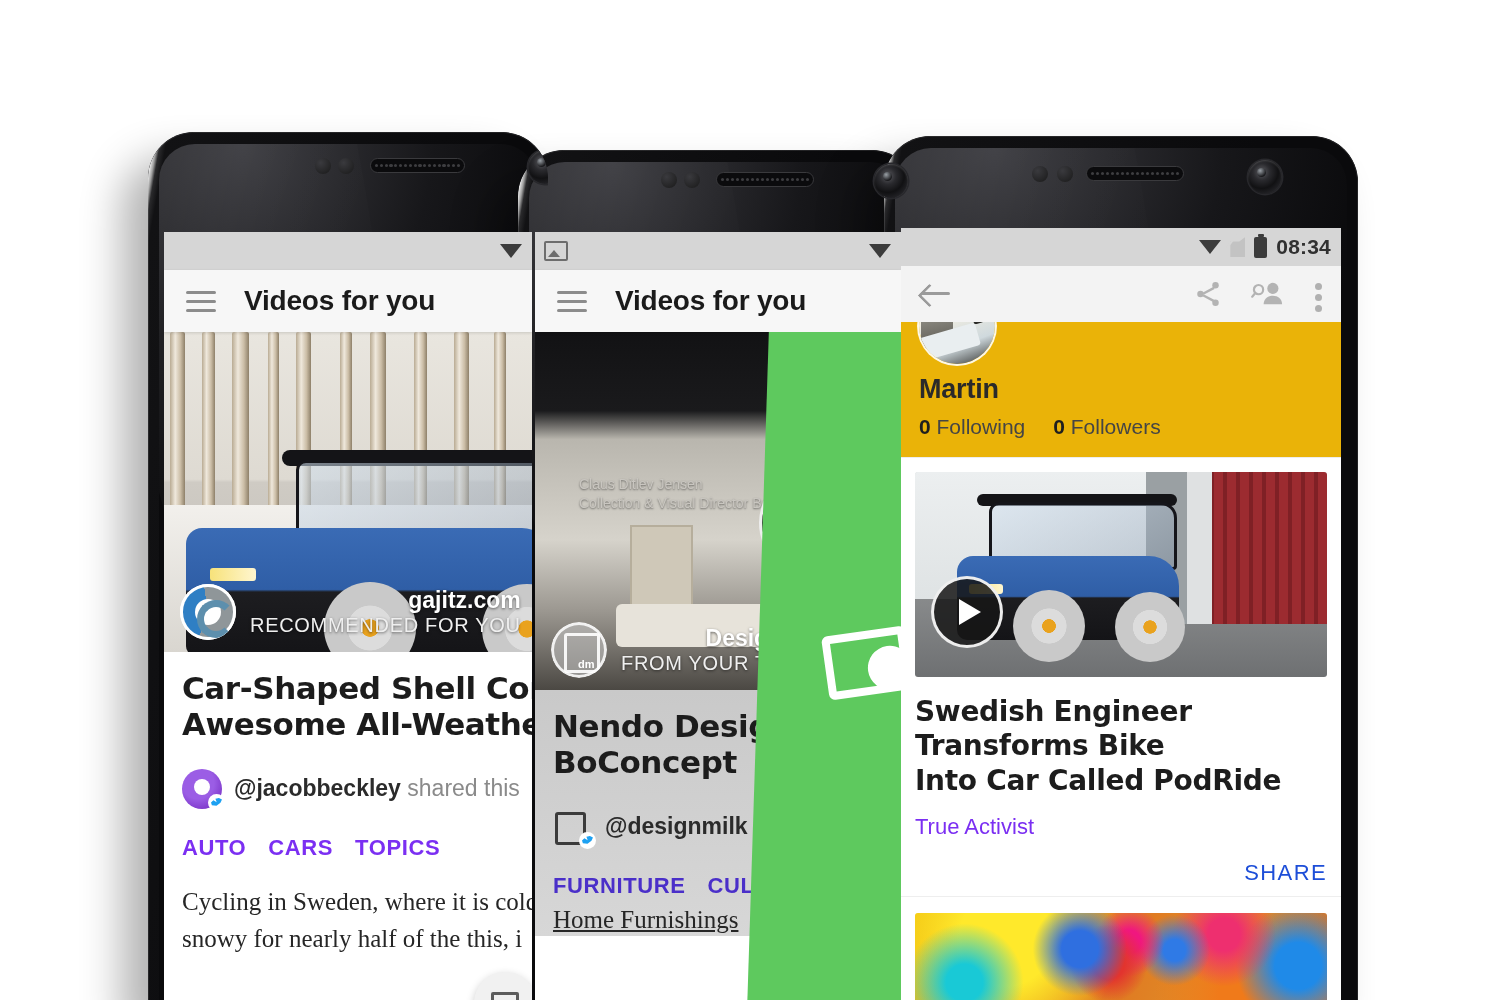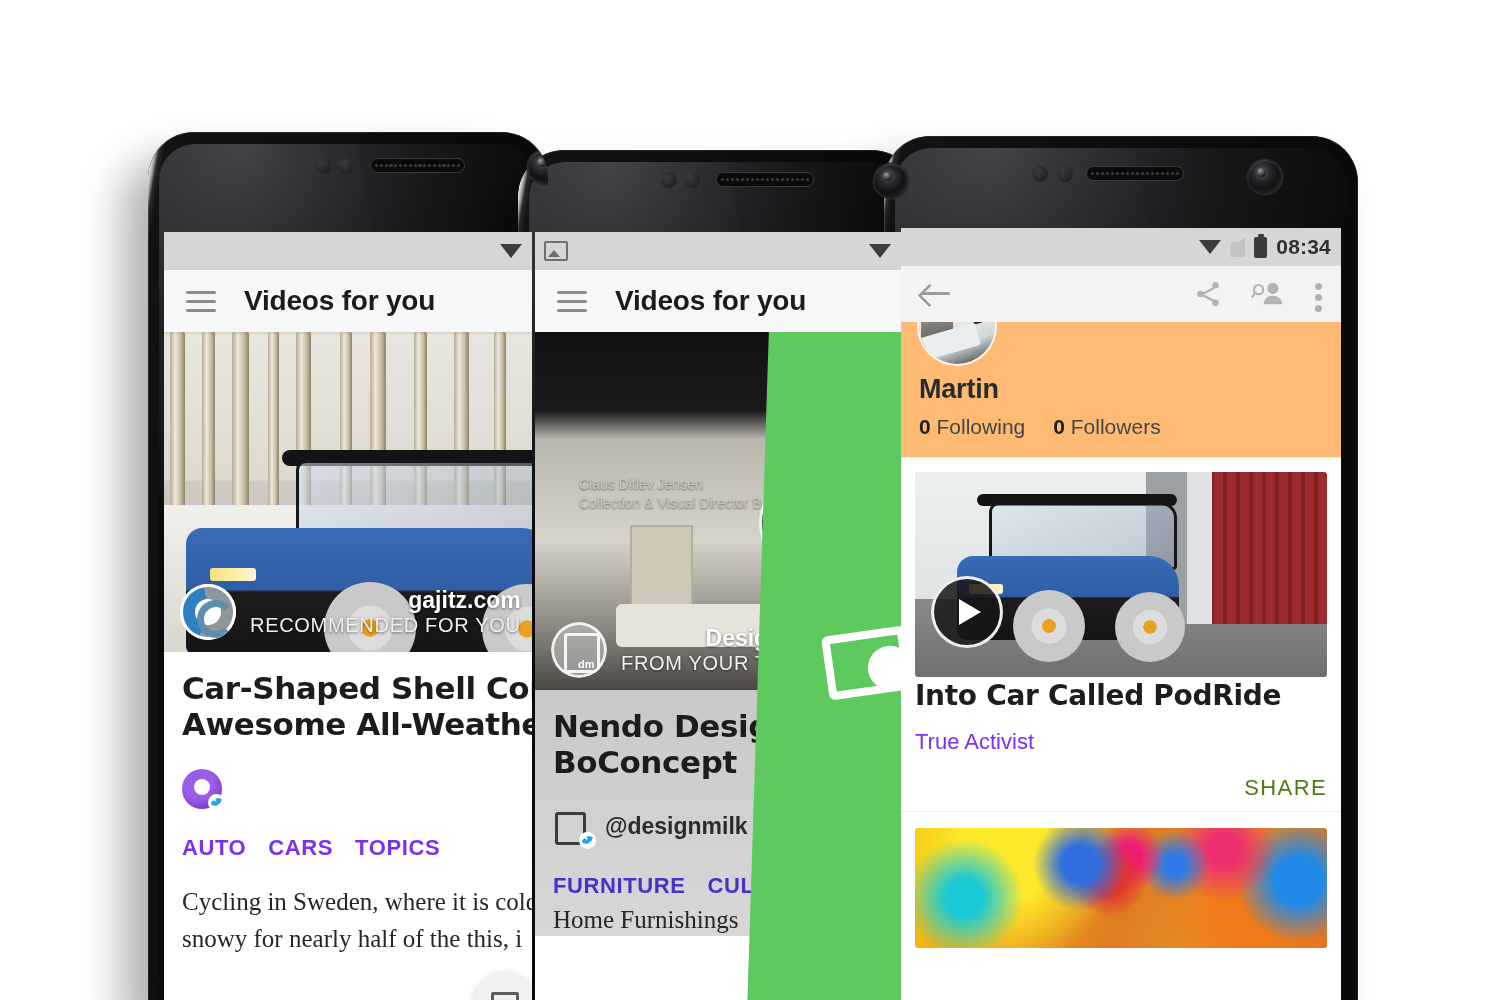--- a/index.html
+++ b/index.html
@@ -138,21 +138,21 @@
   }
   .p3-actions{display:flex;align-items:center;gap:28px;}
   .icn{width:30px;height:30px;position:relative;display:block;}
   .back-arrow{width:32px;height:26px;position:relative;}
   .back-arrow:before{content:"";position:absolute;left:2px;top:11px;width:29px;height:3px;background:#9b9b9b;border-radius:2px;}
   .back-arrow:after{content:"";position:absolute;left:2px;top:6px;width:14px;height:14px;
     border-left:3px solid #9b9b9b;border-bottom:3px solid #9b9b9b;transform:rotate(45deg);border-radius:2px;}
   .dot3{width:7px;height:7px;border-radius:50%;background:#b0b0b0;margin:4px auto;}
 
   .p3-headbg{position:absolute;left:0;right:0;top:0;height:100px;background:#f3f3f3;z-index:1;}
-  .p3-profile{position:relative;z-index:2;background:#fdba74;padding:0 18px 18px 18px;}
+  .p3-profile{position:relative;z-index:2;background:#eab308;padding:0 18px 18px 18px;}
   .p3-avatar{
     width:76px;height:76px;border-radius:50%;position:relative;overflow:hidden;margin-top:-34px;
     background:linear-gradient(160deg,#dff2f3 0%,#f3efe2 35%,#cfd9dd 70%,#2a2a28 100%);
     box-shadow:0 0 0 2px rgba(255,255,255,.9);
   }
   .p3-avatar .sk-ramp{position:absolute;left:-6%;bottom:14%;width:86%;height:30%;background:#e9eef0;
     transform:rotate(-16deg);border-radius:3px;}
   .p3-avatar .sk-bldg{position:absolute;left:2%;bottom:24%;width:42%;height:42%;
     background:linear-gradient(180deg,#8f8d84,#5e5c55);transform:skewY(-12deg);}
   .p3-avatar .sk-person{position:absolute;right:12%;top:12%;width:30%;height:36%;
@@ -164,21 +164,21 @@
     position:absolute;right:18px;bottom:28px;border:1px solid #dcdcdc;border-radius:3px;background:#fff;
     padding:14px 22px;font-size:24px;color:#5e5e5e;font-family:inherit;
   }
   .p3-divider{height:1px;background:#ededed;}
 
   .p3-card{padding:14px 14px 0 14px;box-sizing:border-box;}
   .p3-thumb{position:relative;width:100%;height:205px;border-radius:3px;overflow:hidden;}
   .p3-title{font-size:28px;line-height:1.2;font-weight:700;color:#1d1d1d;margin-top:18px;letter-spacing:-.3px;
     font-family:"DejaVu Sans","Liberation Sans",sans-serif;}
   .p3-source{font-size:22px;color:#7b2ff2;margin-top:16px;}
-  .p3-share{text-align:right;font-size:22px;color:#4d7c0f;letter-spacing:1.4px;font-weight:500;margin-top:20px;padding-bottom:10px;}
+  .p3-share{text-align:right;font-size:22px;color:#1d4ed8;letter-spacing:1.4px;font-weight:500;margin-top:20px;padding-bottom:10px;}
   .p3-card-div{height:1px;background:#eee;}
   .p3-thumb2{margin:16px 14px 0 14px;height:120px;border-radius:3px;overflow:hidden;position:relative;}
 
   
   .img-podride{position:absolute;inset:0;background:
     linear-gradient(180deg,#e9e6df 0%,#dedad2 46%,#cfcbc4 47%,#bdbab5 100%);}
   .birch{position:absolute;top:0;width:16px;height:66%;
     background:linear-gradient(90deg,#b9ab93,#efe8dc 35%,#cbbda6 70%,#8e8069);border-radius:2px;}
   .snowbank{position:absolute;left:0;right:0;bottom:0;height:46%;
     background:linear-gradient(180deg,#f2f0ec,#d9d6d0);}
@@ -346,20 +346,21 @@
         <div class="headline">Car-Shaped Shell Conc</div>
         <div class="headline">Awesome All-Weather B</div>
 
         <div class="sharedby">
           <div class="av">
             <div class="avtwitter"></div>
             <div class="tw">
                 <i></i>
               </div>
           </div>
+          <div class="txt"><b>@jacobbeckley</b><span> shared this</span></div>
         </div>
 
         <div class="tags">
           <span>AUTO</span>
           <span>CARS</span>
           <span>TOPICS</span>
         </div>
 
         <div class="excerpt">Cycling in Sweden, where it is cold</div>
         <div class="excerpt" style="margin-top:4px;">snowy for nearly half of the this, i</div>
@@ -459,21 +460,21 @@
               </div>
           </div>
           <div class="txt"><b>@designmilk</b><span> shared</span></div>
         </div>
 
         <div class="tags">
           <span style="color:#4a2fc9;">FURNITURE</span>
           <span style="color:#4a2fc9;">CULTURE</span>
         </div>
 
-        <div class="excerpt" style="margin-top:4px;">Home Furnishings</div>
+        <div class="excerpt" style="margin-top:4px;text-decoration:underline;">Home Furnishings</div>
       </div>
 
       <div class="green-sheet" style="left:212px;right:-2px;top:100px;">
         <div class="green-icon"></div>
       </div>
     </div>
   </div>
 
   <div class="drop" style="left:884px;top:136px;width:474px;height:876px;"></div>
   <div class="phone" id="p3" style="left:884px;top:136px;width:474px;height:876px;">
@@ -575,20 +576,21 @@
             <div class="pod-win" style="left:74px;top:30px;width:182px;height:62px;"></div>
             <div class="pod-body" style="left:42px;top:84px;width:222px;height:84px;"></div>
             <div class="pod-lamp" style="left:54px;top:112px;width:34px;height:10px;"></div>
             <div class="pod-wheel" style="left:98px;top:118px;width:72px;height:72px;"></div>
             <div class="pod-wheel" style="left:200px;top:120px;width:70px;height:70px;"></div>
           </div>
           <div class="playbtn" style="left:16px;top:104px;width:72px;height:72px;">
             <i style="border-top-width:13px;border-bottom-width:13px;border-left-width:22px;border-left-color:#fff;margin-left:5px;"></i>
           </div>
         </div>
+        <div class="p3-title">Swedish Engineer Transforms Bike</div>
         <div class="p3-title" style="margin-top:2px;">Into Car Called PodRide</div>
         <div class="p3-source">True Activist</div>
         <div class="p3-share">SHARE</div>
       </div>
 
       <div class="p3-card-div"></div>
 
       <div class="p3-thumb2">
         <div class="img-paint"></div>
       </div>

